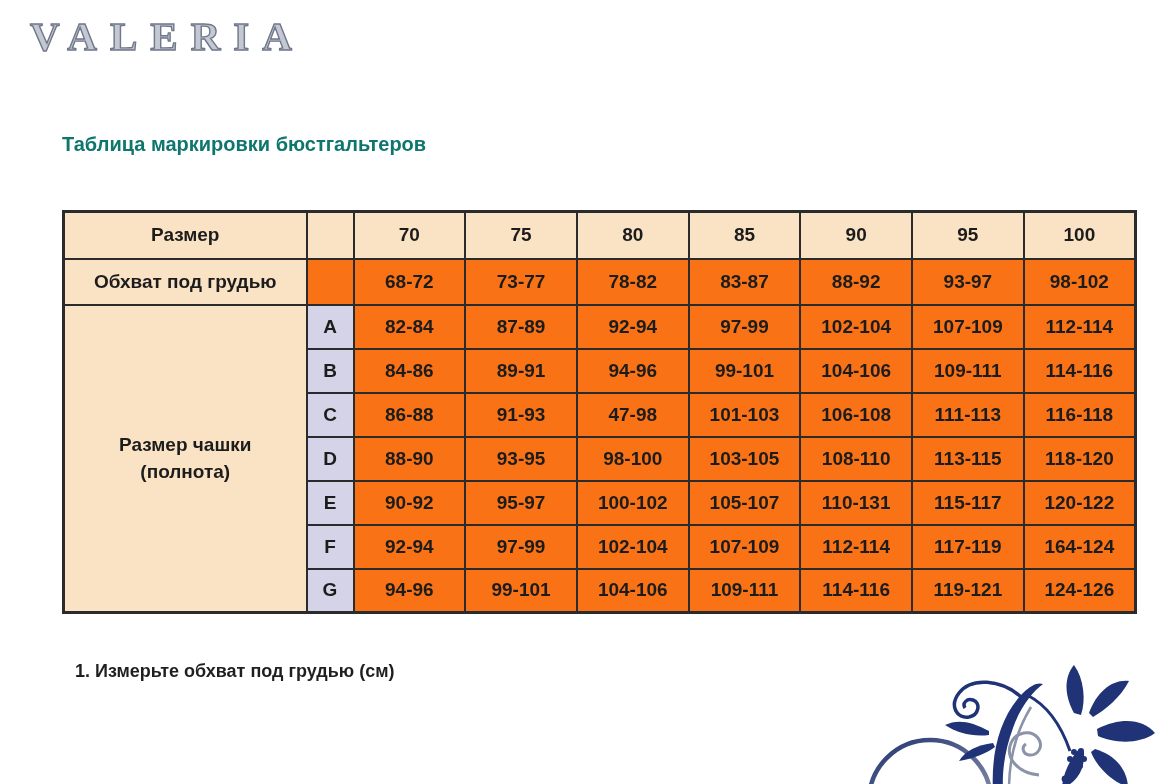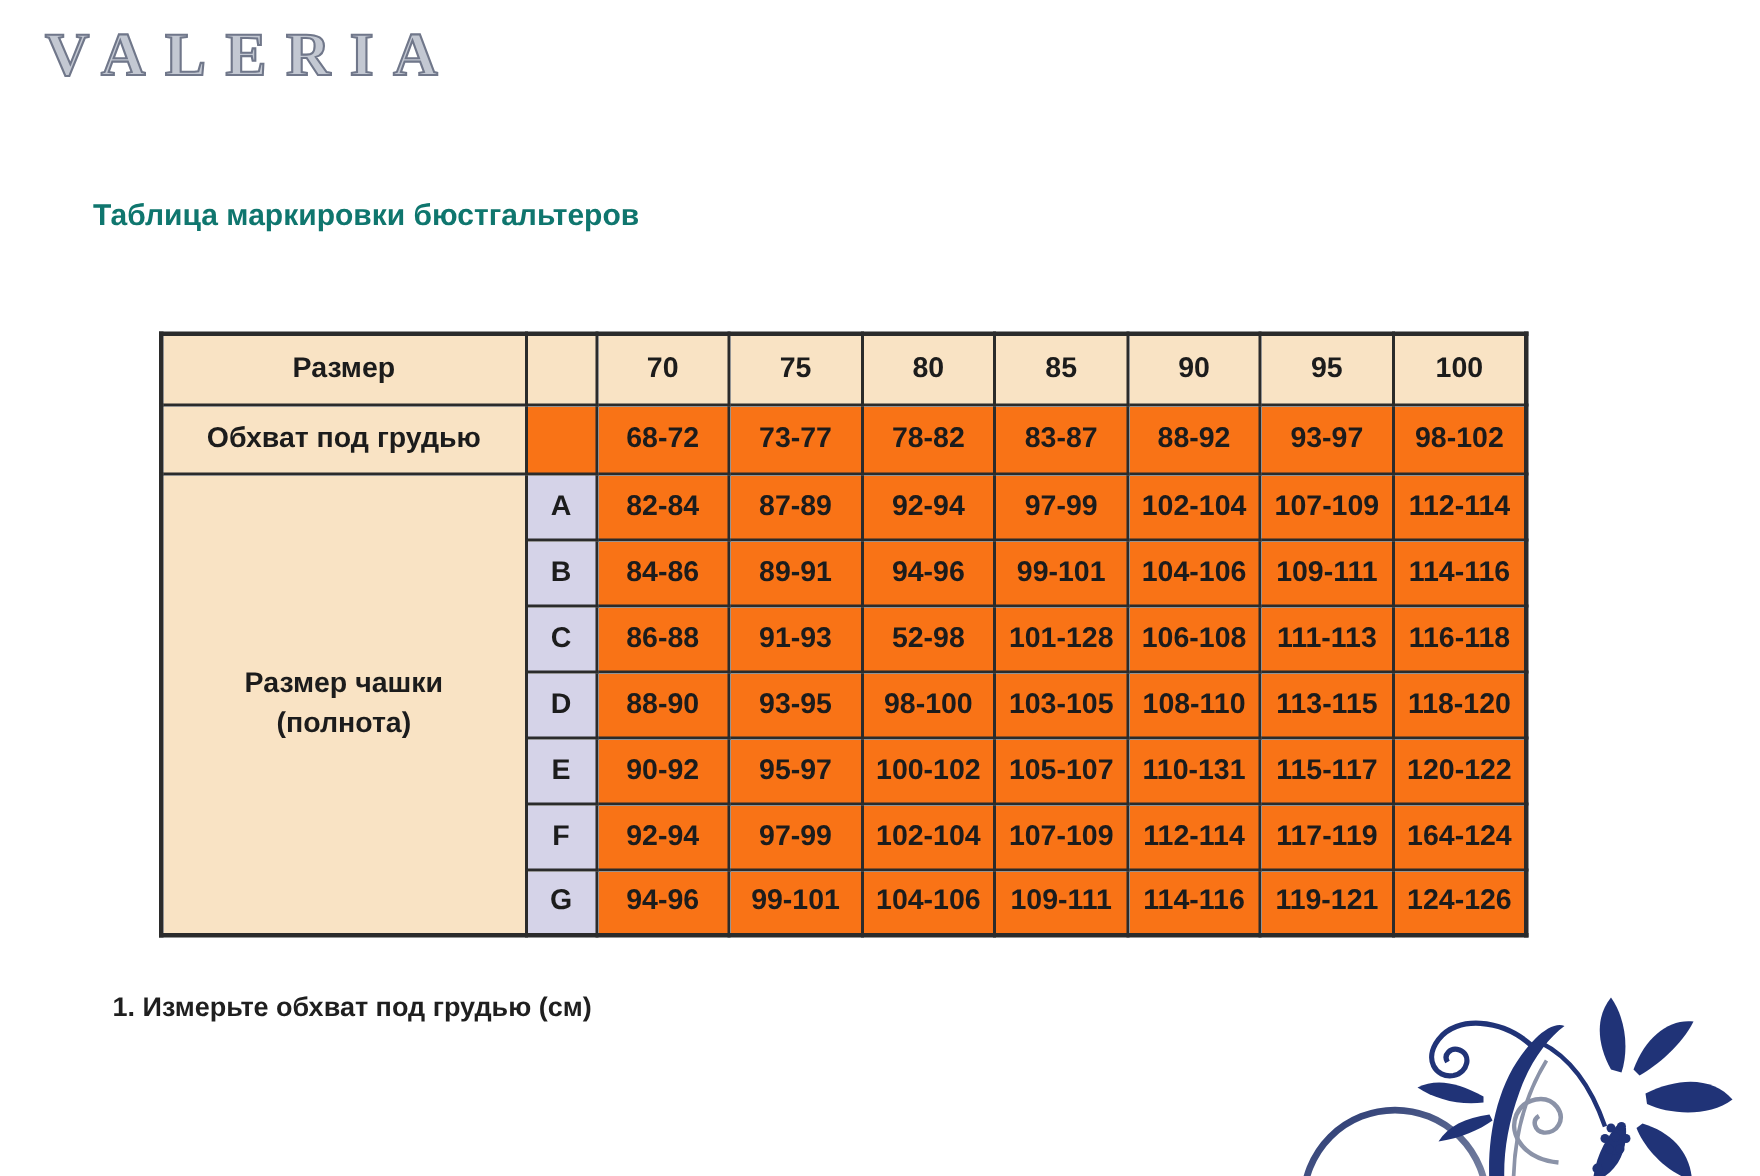--- a/index.html
+++ b/index.html
@@ -17,24 +17,23 @@
     color:#c3c8d2;-webkit-text-stroke:1.4px #70778a;
     white-space:nowrap;
   }
   
   .title{
     position:absolute;left:62px;top:133px;width:1075px;
     text-align:left;font-size:20px;font-weight:700;color:#0f766e;
   }
   
   .size-table{
-    position:absolute;left:62px;top:221px;width:913px;
+    position:absolute;left:62px;top:210px;width:1075px;
     border-collapse:collapse;table-layout:fixed;
     border:3px solid #2b2b2b;
-    margin-left:44px;
   }
   .size-table th,.size-table td{
     border:2px solid #2b2b2b;
     font-size:19px;font-weight:700;color:#1c1c1c;
     text-align:center;vertical-align:middle;
     padding:0;overflow:hidden;white-space:nowrap;
   }
   .size-table tr.r-head{height:47px;}
   .size-table tr.r-under{height:46px;}
   .size-table tr.r-cup{height:44px;}
@@ -118,22 +117,22 @@
     <td class="cell-white">94-96</td>
     <td class="cell-white">99-101</td>
     <td class="cell-white">104-106</td>
     <td class="cell-white">109-111</td>
     <td class="cell-white">114-116</td>
   </tr>
   <tr class="r-cup">
     <th class="cell-lav">C</th>
     <td class="cell-white">86-88</td>
     <td class="cell-white">91-93</td>
-    <td class="cell-white">52-98</td>
-    <td class="cell-white">101-128</td>
+    <td class="cell-white">47-98</td>
+    <td class="cell-white">101-103</td>
     <td class="cell-white">106-108</td>
     <td class="cell-white">111-113</td>
     <td class="cell-white">116-118</td>
   </tr>
   <tr class="r-cup">
     <th class="cell-lav">D</th>
     <td class="cell-white">88-90</td>
     <td class="cell-white">93-95</td>
     <td class="cell-white">98-100</td>
     <td class="cell-white">103-105</td>

